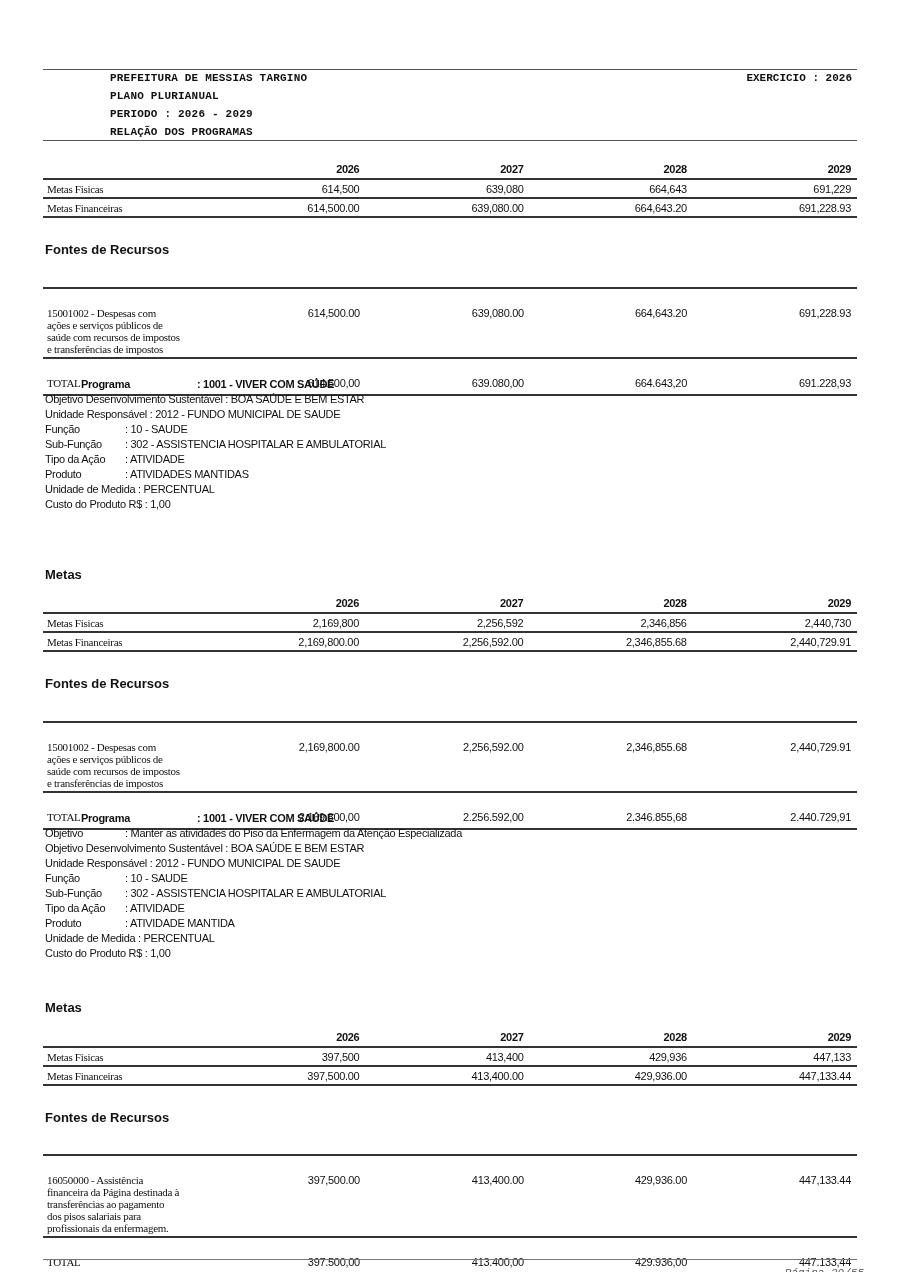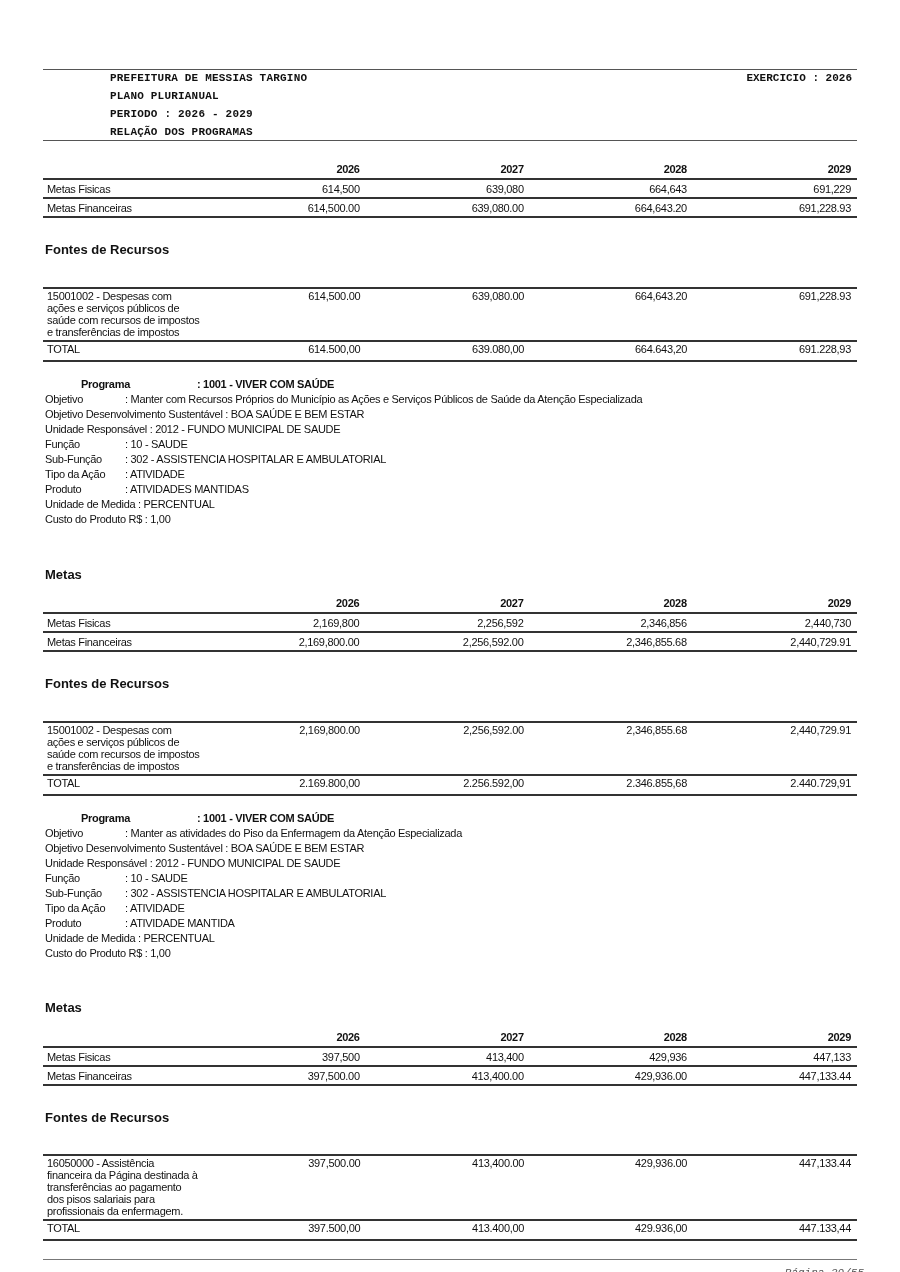--- a/index.html
+++ b/index.html
@@ -15,27 +15,27 @@
   .footer-page { position: absolute; right: 36px; top: 1236px; font-family: "Liberation Mono", monospace; font-style: italic; font-size: 11px; color: #555; }
 
   .section-title { position: absolute; left: 45px; font-weight: bold; font-size: 13px; }
 
   table.grid { position: absolute; left: 43px; width: 814px; border-collapse: collapse; font-size: 11px; letter-spacing: -0.3px; }
   table.grid td, table.grid th { padding: 0 6px 0 4px; height: 17px; vertical-align: middle; }
   table.grid th { font-weight: bold; text-align: right; height: 18px; }
   table.grid td.num { text-align: right; }
   table.grid tr.line-top td { border-top: 2px solid #333; }
   table.grid tr.line-bot td { border-bottom: 2px solid #333; }
-  .c0 { width: 220px; text-align: left; }
+  .c0 { width: 220px; text-align: left; font-family: Liberation Serif, serif; }
   .c1 { width: 100px; }
   .c2 { width: 163px; }
   .c3 { width: 162px; }
   .c4 { width: 163px; }
 
-  table.fontes td { vertical-align: top; padding-top: 1px; }
+  table.fontes td { vertical-align: top; padding-top: 18px; }
   table.fontes td.desc { line-height: 12px; padding-bottom: 2px; font-size: 11px; }
   table.fontes td.num { padding-right: 6px; }
 
   .info { position: absolute; left: 45px; font-size: 11px; letter-spacing: -0.3px; }
   .info .row { height: 15px; white-space: nowrap; position: relative; }
   .info .lbl { display: inline-block; width: 80px; }
   .info .bold { font-weight: bold; padding-left: 36px; }
   .info .full { display: inline-block; text-align: right; }
 </style>
 </head>
@@ -98,21 +98,20 @@
       <td class="num">614.500,00</td>
       <td class="num">639.080,00</td>
       <td class="num">664.643,20</td>
       <td class="num">691.228,93</td>
     </tr>
   </tbody>
     </table>
 
   <div class="info" style="top:347px">
     <div class="row"><span class="lbl bold">Programa</span><span class="bold">: 1001 - VIVER COM SAÚDE</span></div>
-    <div class="row"><span class="lbl">Objetivo</span><span>: Manter com Recursos Próprios do Município as Ações e Serviços Públicos de Saúde da Atenção Especializada</span></div>
     <div class="row"><span class="full">Objetivo Desenvolvimento Sustentável : BOA SAÚDE E BEM ESTAR</span></div>
     <div class="row"><span class="full">Unidade Responsável : 2012 - FUNDO MUNICIPAL DE SAUDE</span></div>
     <div class="row"><span class="lbl">Função</span><span>: 10 - SAUDE</span></div>
     <div class="row"><span class="lbl">Sub-Função</span><span>: 302 - ASSISTENCIA HOSPITALAR E AMBULATORIAL</span></div>
     <div class="row"><span class="lbl">Tipo da Ação</span><span>: ATIVIDADE</span></div>
     <div class="row"><span class="lbl">Produto</span><span>: ATIVIDADES MANTIDAS</span></div>
     <div class="row"><span class="full">Unidade de Medida : PERCENTUAL</span></div>
     <div class="row"><span class="full">Custo do Produto R$ : 1,00</span></div>
   </div>
 

